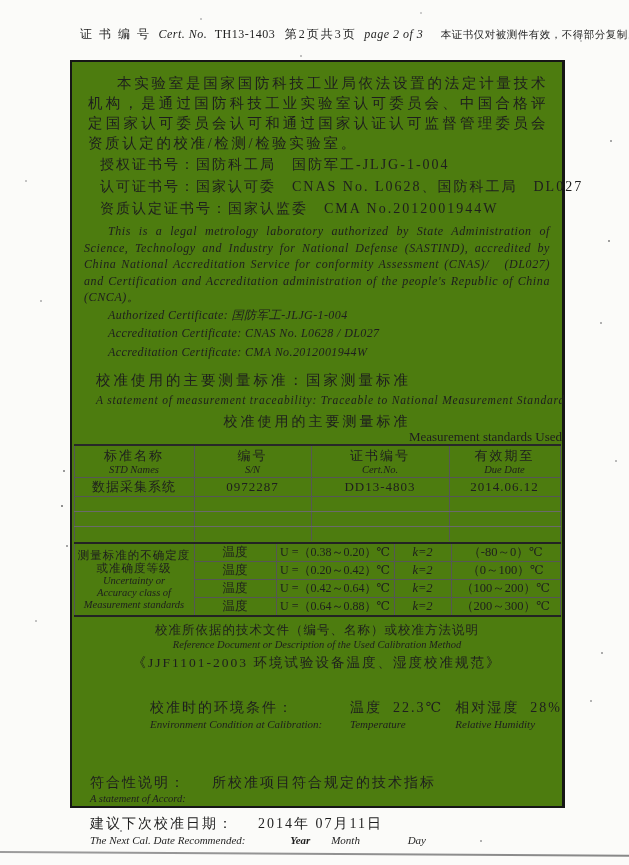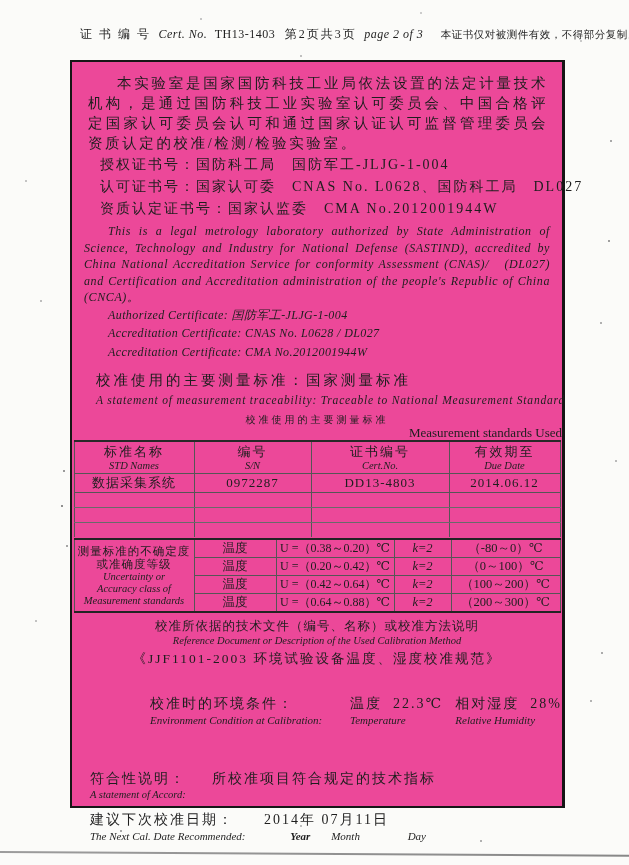--- a/index.html
+++ b/index.html
@@ -21,36 +21,36 @@
       580px 40px 0 0 #c9c9c9, 350px 640px 0 0 #c2c2c2, 180px 700px 0 0 #cfcfcf;
   }
   .header-row{position:absolute;top:26px;left:80px;width:510px;font-size:12px;white-space:nowrap;letter-spacing:.5px;}
   .h-cn{letter-spacing:2px;}
   .h-en-italic{font-style:italic;margin:0 4px;}
   .h-num{margin-right:6px;}
   .h-notice{font-size:10.5px;letter-spacing:.5px;margin-left:10px;}
 
   .box{
     position:absolute;left:70px;top:60px;width:490px;height:744px;
-    border:2px solid #161616;border-right-width:3px;background:#ec4899;
+    border:2px solid #161616;border-right-width:3px;background:#4d7c0f;
   }
   .cn-para{
     margin:11px 14px 0 16px;font-size:14.5px;line-height:20px;
     text-indent:2em;text-align:justify;letter-spacing:2.6px;
   }
   .cn-line{margin-left:28px;font-size:14px;letter-spacing:2px;line-height:19px;margin-top:2px;white-space:nowrap;}
   .gap{margin-top:3px;}
   .en-para{
     margin:5px 12px 0 12px;font-style:italic;font-size:12px;line-height:16.5px;
     text-indent:2em;text-align:justify;letter-spacing:.6px;
   }
   .en-line{margin-left:36px;font-style:italic;font-size:12px;line-height:18.5px;letter-spacing:.4px;white-space:nowrap;}
   .trace-cn{margin:10px 0 0 24px;font-size:14.5px;letter-spacing:3px;white-space:nowrap;}
   .trace-en{margin:4px 0 0 24px;font-style:italic;font-size:11.5px;letter-spacing:.8px;white-space:nowrap;}
-  .tbl-title-cn{margin-top:7px;text-align:center;font-size:10px;letter-spacing:3px;}
+  .tbl-title-cn{margin-top:7px;text-align:center;font-size:14px;letter-spacing:3px;}
   .tbl-title-en{text-align:right;font-size:13px;line-height:12px;}
   table{border-collapse:collapse;table-layout:fixed;width:486px;margin:1px auto 0 auto;}
   .std-table{border-top:2px solid #282828;}
   .std-table th,.std-table td{border:1px solid #565656;border-top:none;text-align:center;padding:0;overflow:hidden;}
   .std-table th{font-weight:normal;height:31px;margin-top:13px;}
   .th-cn{display:block;font-size:13px;letter-spacing:2px;line-height:16px;}
   .th-en{display:block;font-style:italic;font-size:10.5px;line-height:12px;}
   .std-table tr.data td{height:17px;font-size:13px;letter-spacing:1px;}
   .std-table tr.empty td{height:14px;border-bottom:1px solid #6a6a6a;}
   .std-table tr.empty.last td{border-bottom:none;}
@@ -69,21 +69,21 @@
   .env-col .cn{font-size:14px;letter-spacing:2px;line-height:18px;}
   .env-col .en{font-style:italic;font-size:11px;line-height:14px;}
   .env-label{width:232px;}
   .env-temp{width:122px;}
   .accord{margin:43px 0 0 18px;}
   .accord .cn{font-size:14px;letter-spacing:2px;line-height:18px;white-space:nowrap;}
   .accord .cn .sp{margin-left:26px;}
   .accord .en{font-style:italic;font-size:10.5px;line-height:13px;}
   .nextcal{margin:9px 0 0 18px;}
   .nextcal .cn{font-size:14px;letter-spacing:2px;line-height:19px;white-space:nowrap;}
-  .nextcal .cn .date{margin-left:30px;}
+  .nextcal .cn .date{margin-left:24px;}
   .nextcal .en{font-style:italic;font-size:11px;line-height:14px;white-space:nowrap;}
   .nextcal .en .y{margin-left:42px;font-weight:bold;}
   .nextcal .en .m{margin-left:18px;}
   .nextcal .en .d{margin-left:45px;}
   .scan-line{
     position:absolute;left:0;top:851px;width:640px;height:1.5px;
     background:linear-gradient(to right,#9c9c9c,#878787);
     transform:rotate(0.35deg);transform-origin:left center;
   }
 </style>

